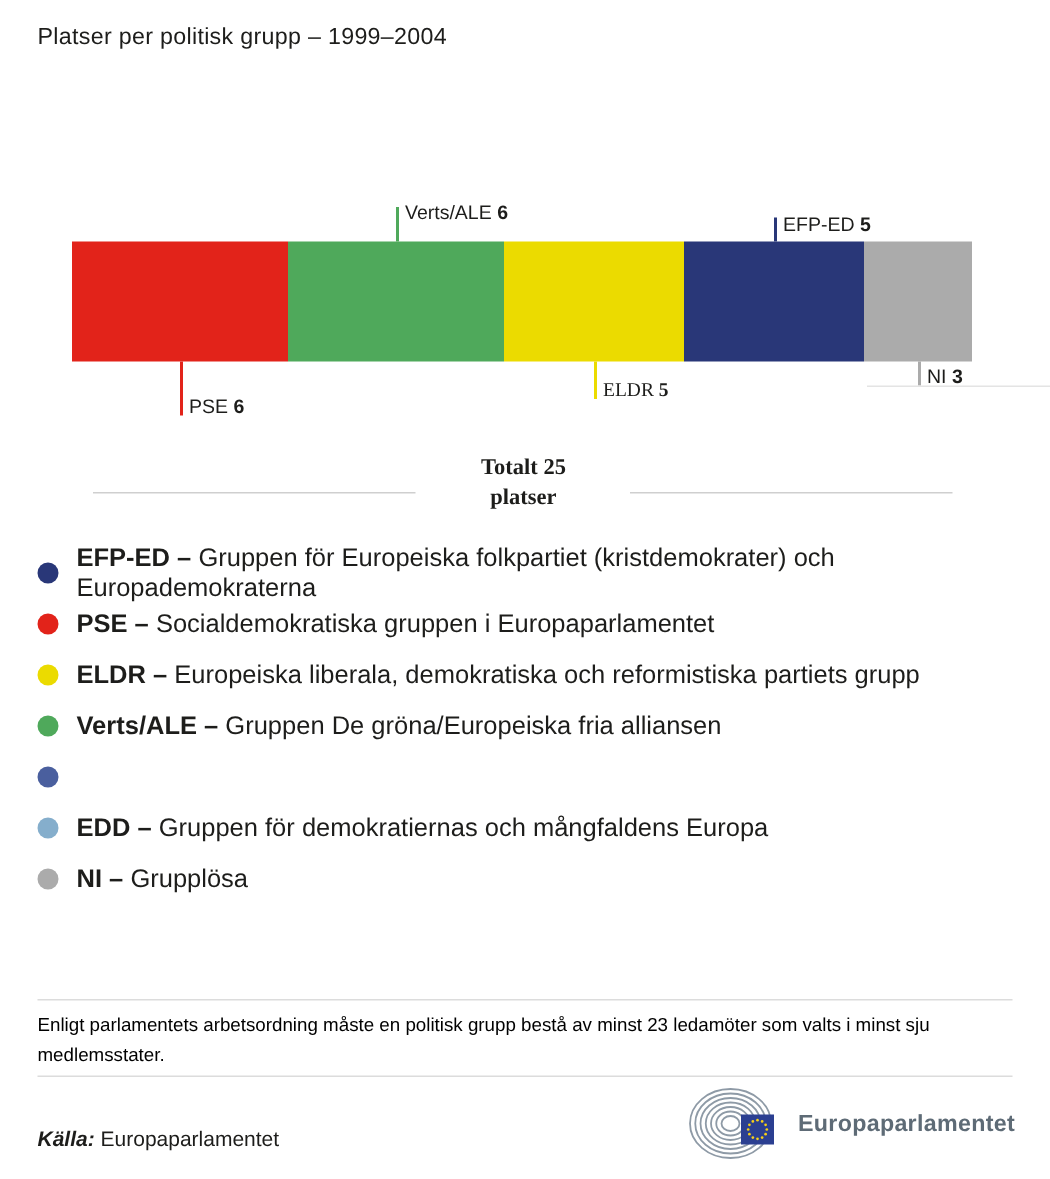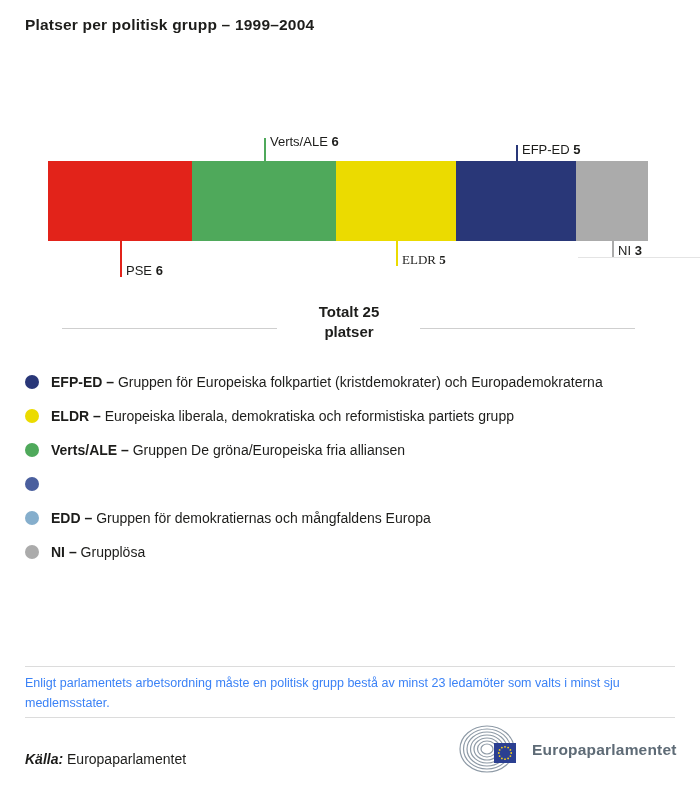--- a/index.html
+++ b/index.html
@@ -1,52 +1,52 @@
 <!DOCTYPE html>
 <html><head>
 <meta charset="utf-8">
 <title>Platser per politisk grupp</title>
 <style>
   html,body{margin:0;padding:0;background:#fff;}
   body{font-family:"Liberation Sans",sans-serif;color:#1d1d1b;-webkit-font-smoothing:antialiased;}
   #canvas{position:relative;width:700px;height:786px;background:#fff;overflow:hidden;}
 
-  .title{position:absolute;left:25px;top:16px;font-size:15.5px;font-weight:bold;letter-spacing:.2px;}
+  .title{position:absolute;left:25px;top:16px;font-size:15.5px;font-weight:normal;letter-spacing:.2px;}
   .subtitle{position:absolute;left:28px;top:49px;font-size:15.5px;color:#3a3a3a;}
 
   #bar{position:absolute;left:48px;top:161px;width:600px;height:80px;display:flex;}
   .seg{height:100%;}
 
   .callout{position:absolute;}
   .callout .vline{position:absolute;left:0;top:0;bottom:0;width:1.5px;}
   .callout .clabel{position:absolute;left:6px;font-size:13px;white-space:nowrap;color:#1d1d1b;}
   .clabel b{font-weight:bold;}
   .co-verts{top:136px;height:25px;}  .co-verts .clabel{top:-2px;} .co-verts .vline{top:2px;}
   .co-efp{top:145px;height:16px;}    .co-efp .clabel{top:-3px;}
   .co-pse{top:241px;height:36px;}    .co-pse .clabel{bottom:-1px;}
   .co-eldr{top:241px;height:25px;}   .co-eldr .clabel{bottom:-2px;font-family:Liberation Serif, serif;}
   .co-ni{top:241px;height:16px;}     .co-ni .clabel{bottom:-1px;}
 
   .axis-tail{position:absolute;left:578px;top:257px;width:122px;height:1px;background:#e4e4e4;}
 
   .total-line{position:absolute;top:328px;height:1px;background:#cfcfcf;width:215px;}
   .tl-left{left:62px;} .tl-right{left:420px;}
   .total-text{position:absolute;left:253px;top:302px;width:192px;text-align:center;
-    font-family:Liberation Sans, sans-serif;font-weight:bold;font-size:15px;line-height:20px;}
+    font-family:Liberation Serif, serif;font-weight:bold;font-size:15px;line-height:20px;}
 
   .legend-heading{position:absolute;left:25px;top:341px;font-size:15.5px;font-weight:bold;}
   .legend{position:absolute;left:25px;top:365px;width:655px;}
   .lrow{display:flex;align-items:center;height:34px;}
   .dot{width:14px;height:14px;border-radius:50%;margin-right:12px;flex:none;}
-  .ltext{font-size:14px;color:#1d1d1b;}
+  .ltext{font-size:17px;color:#1d1d1b;}
   .ltext b{font-weight:bold;}
 
   .divider{position:absolute;left:25px;width:650px;height:1px;background:#dcdcdc;}
   .d1{top:666px;} .d2{top:717px;}
-  .footnote{position:absolute;left:25px;top:673px;width:630px;font-size:12.5px;line-height:20px;color:#3b82f6;margin:0;}
+  .footnote{position:absolute;left:25px;top:673px;width:630px;font-size:12.5px;line-height:20px;color:#000000;margin:0;}
 
   .source{position:absolute;left:25px;top:751px;font-size:14px;}
   .source b{font-weight:bold;font-style:italic;}
 
   .logo{position:absolute;left:458px;top:724px;height:52px;display:flex;align-items:center;}
   .logo-text{font-size:15.5px;font-weight:bold;color:#5e6b76;margin-left:12px;letter-spacing:.2px;}
 </style>
 </head>
 <body>
 
@@ -89,20 +89,24 @@
   <div class="total-text">
     <div>Totalt 25</div>
     <div>platser</div>
   </div>
   <div class="total-line tl-right"></div>
 
   <div class="legend">
     <div class="lrow">
       <span class="dot" style="background-color: rgb(41, 55, 120);"></span>
       <span class="ltext"><b>EFP-ED –</b> <span>Gruppen för Europeiska folkpartiet (kristdemokrater) och Europademokraterna</span></span>
+    </div>
+    <div class="lrow">
+      <span class="dot" style="background-color: rgb(226, 35, 26);"></span>
+      <span class="ltext"><b>PSE –</b> <span>Socialdemokratiska gruppen i Europaparlamentet</span></span>
     </div>
     <div class="lrow">
       <span class="dot" style="background-color: rgb(235, 219, 0);"></span>
       <span class="ltext"><b>ELDR –</b> <span>Europeiska liberala, demokratiska och reformistiska partiets grupp</span></span>
     </div>
     <div class="lrow">
       <span class="dot" style="background-color: rgb(79, 169, 91);"></span>
       <span class="ltext"><b>Verts/ALE –</b> <span>Gruppen De gröna/Europeiska fria alliansen</span></span>
     </div>
     <div class="lrow">

